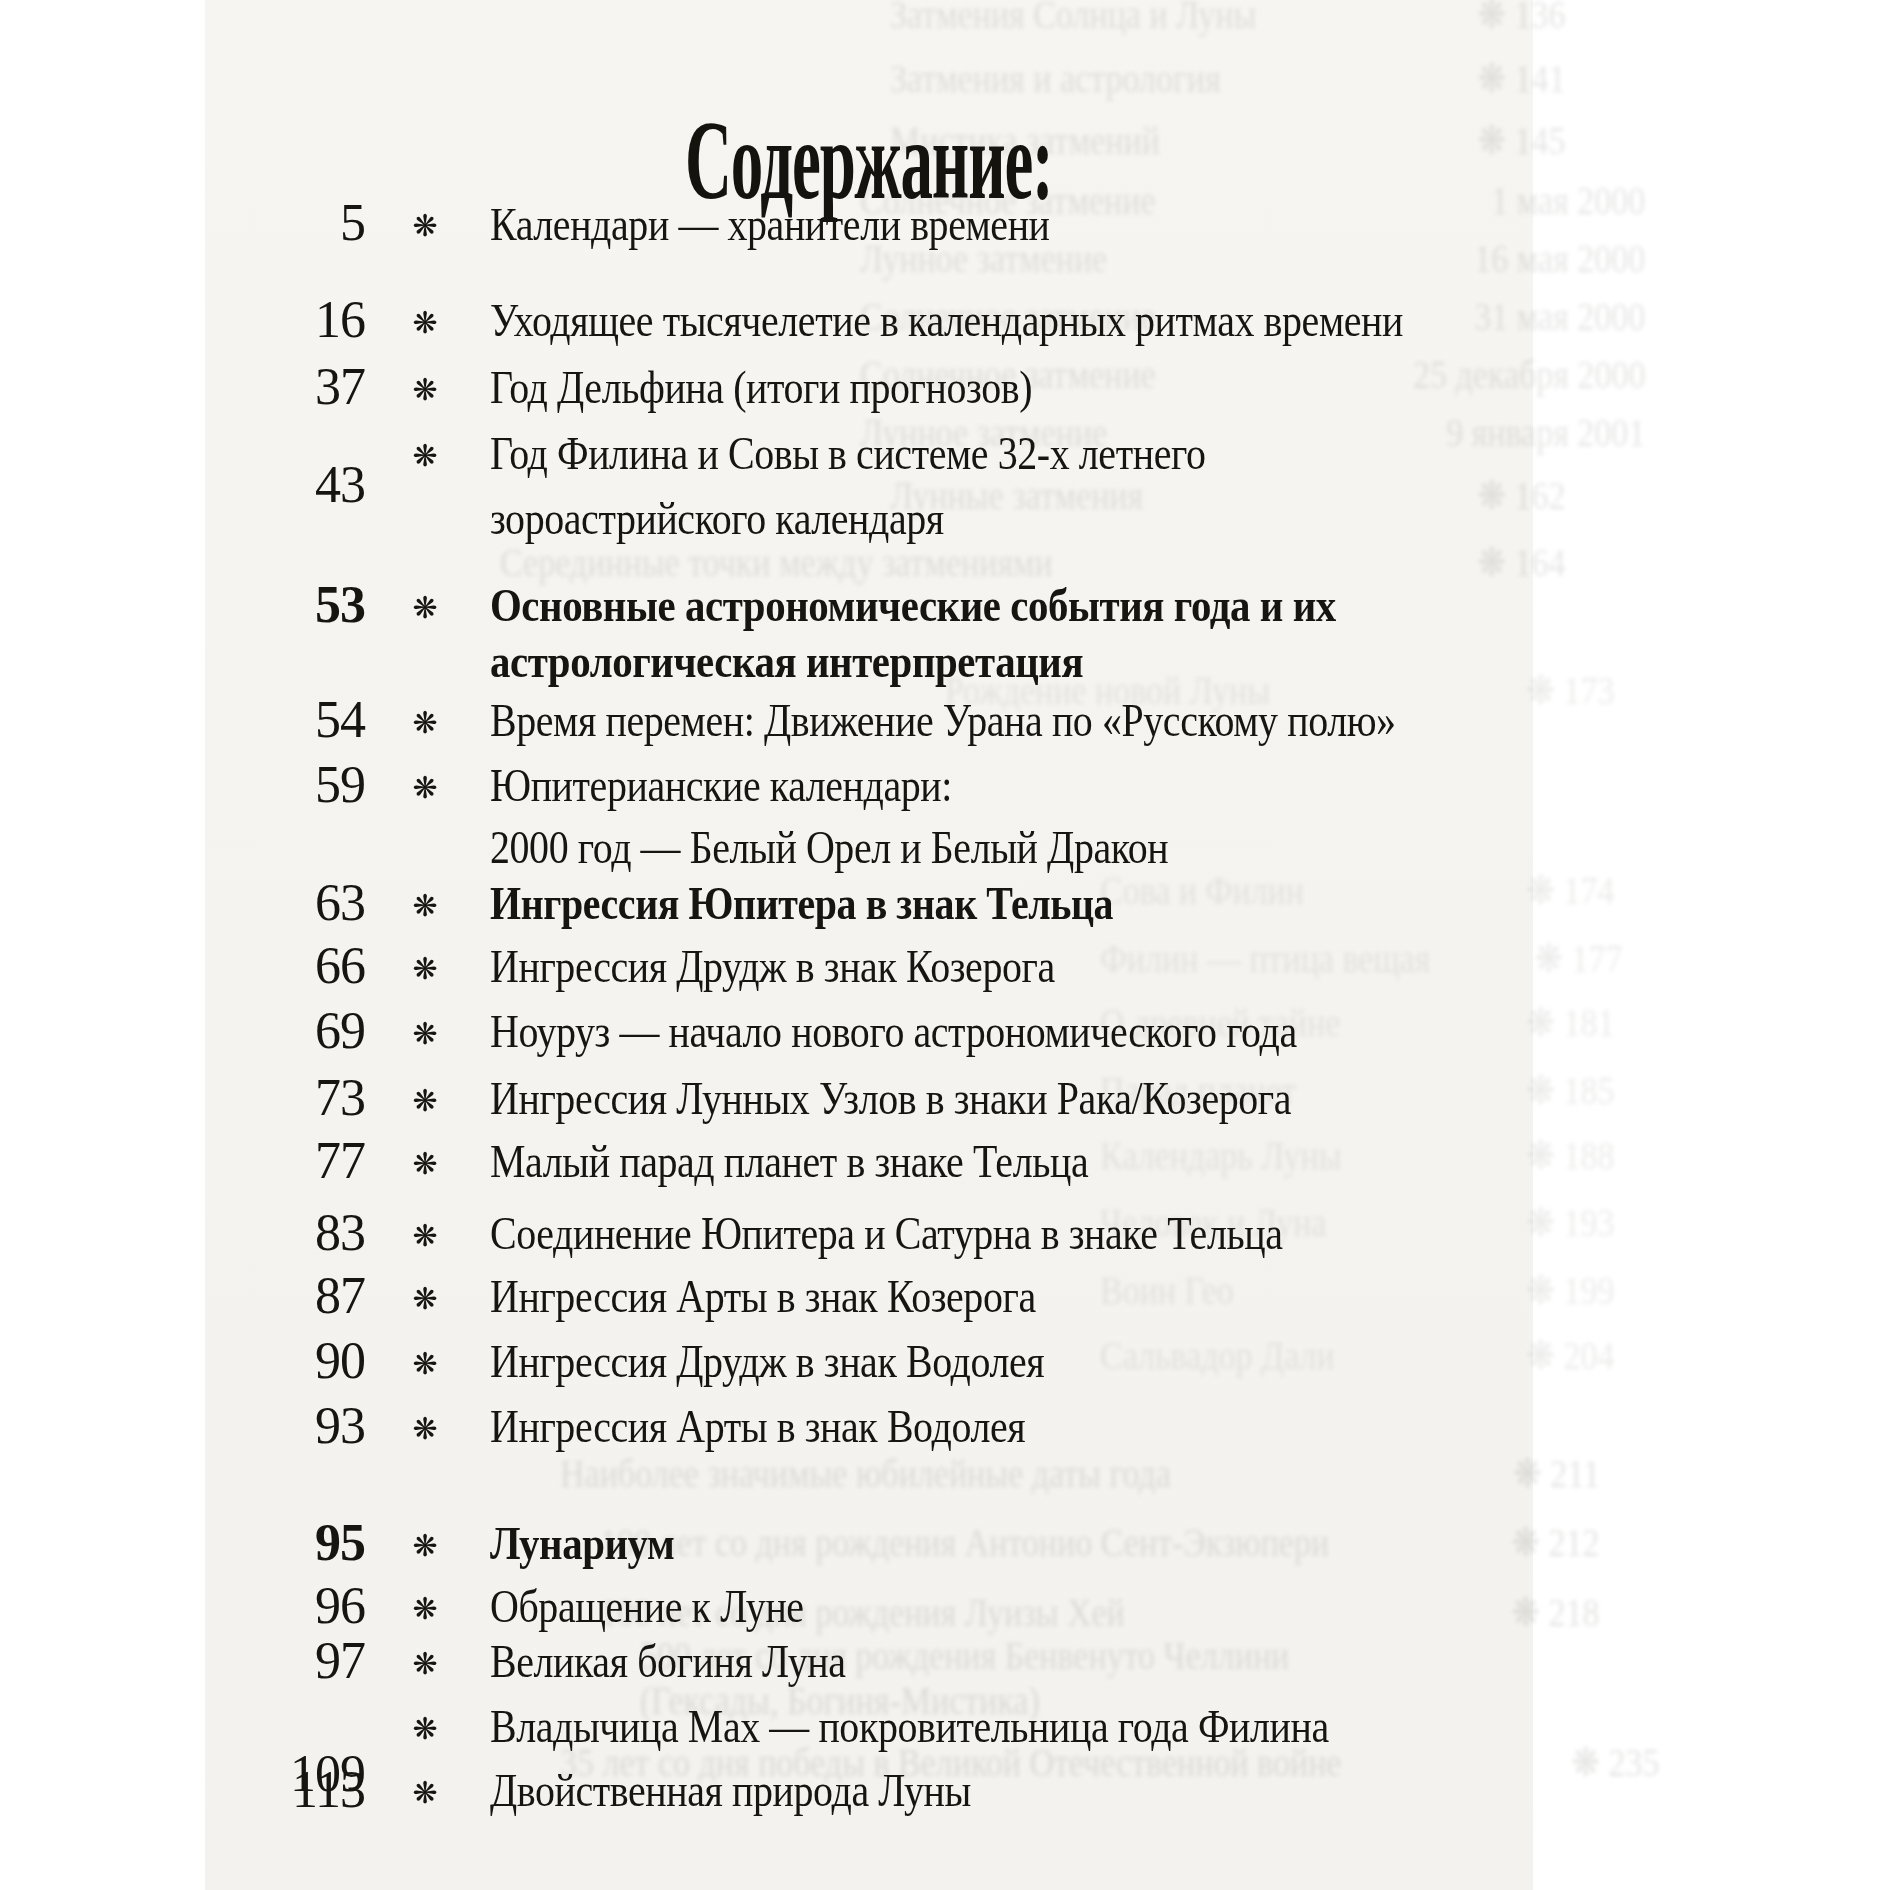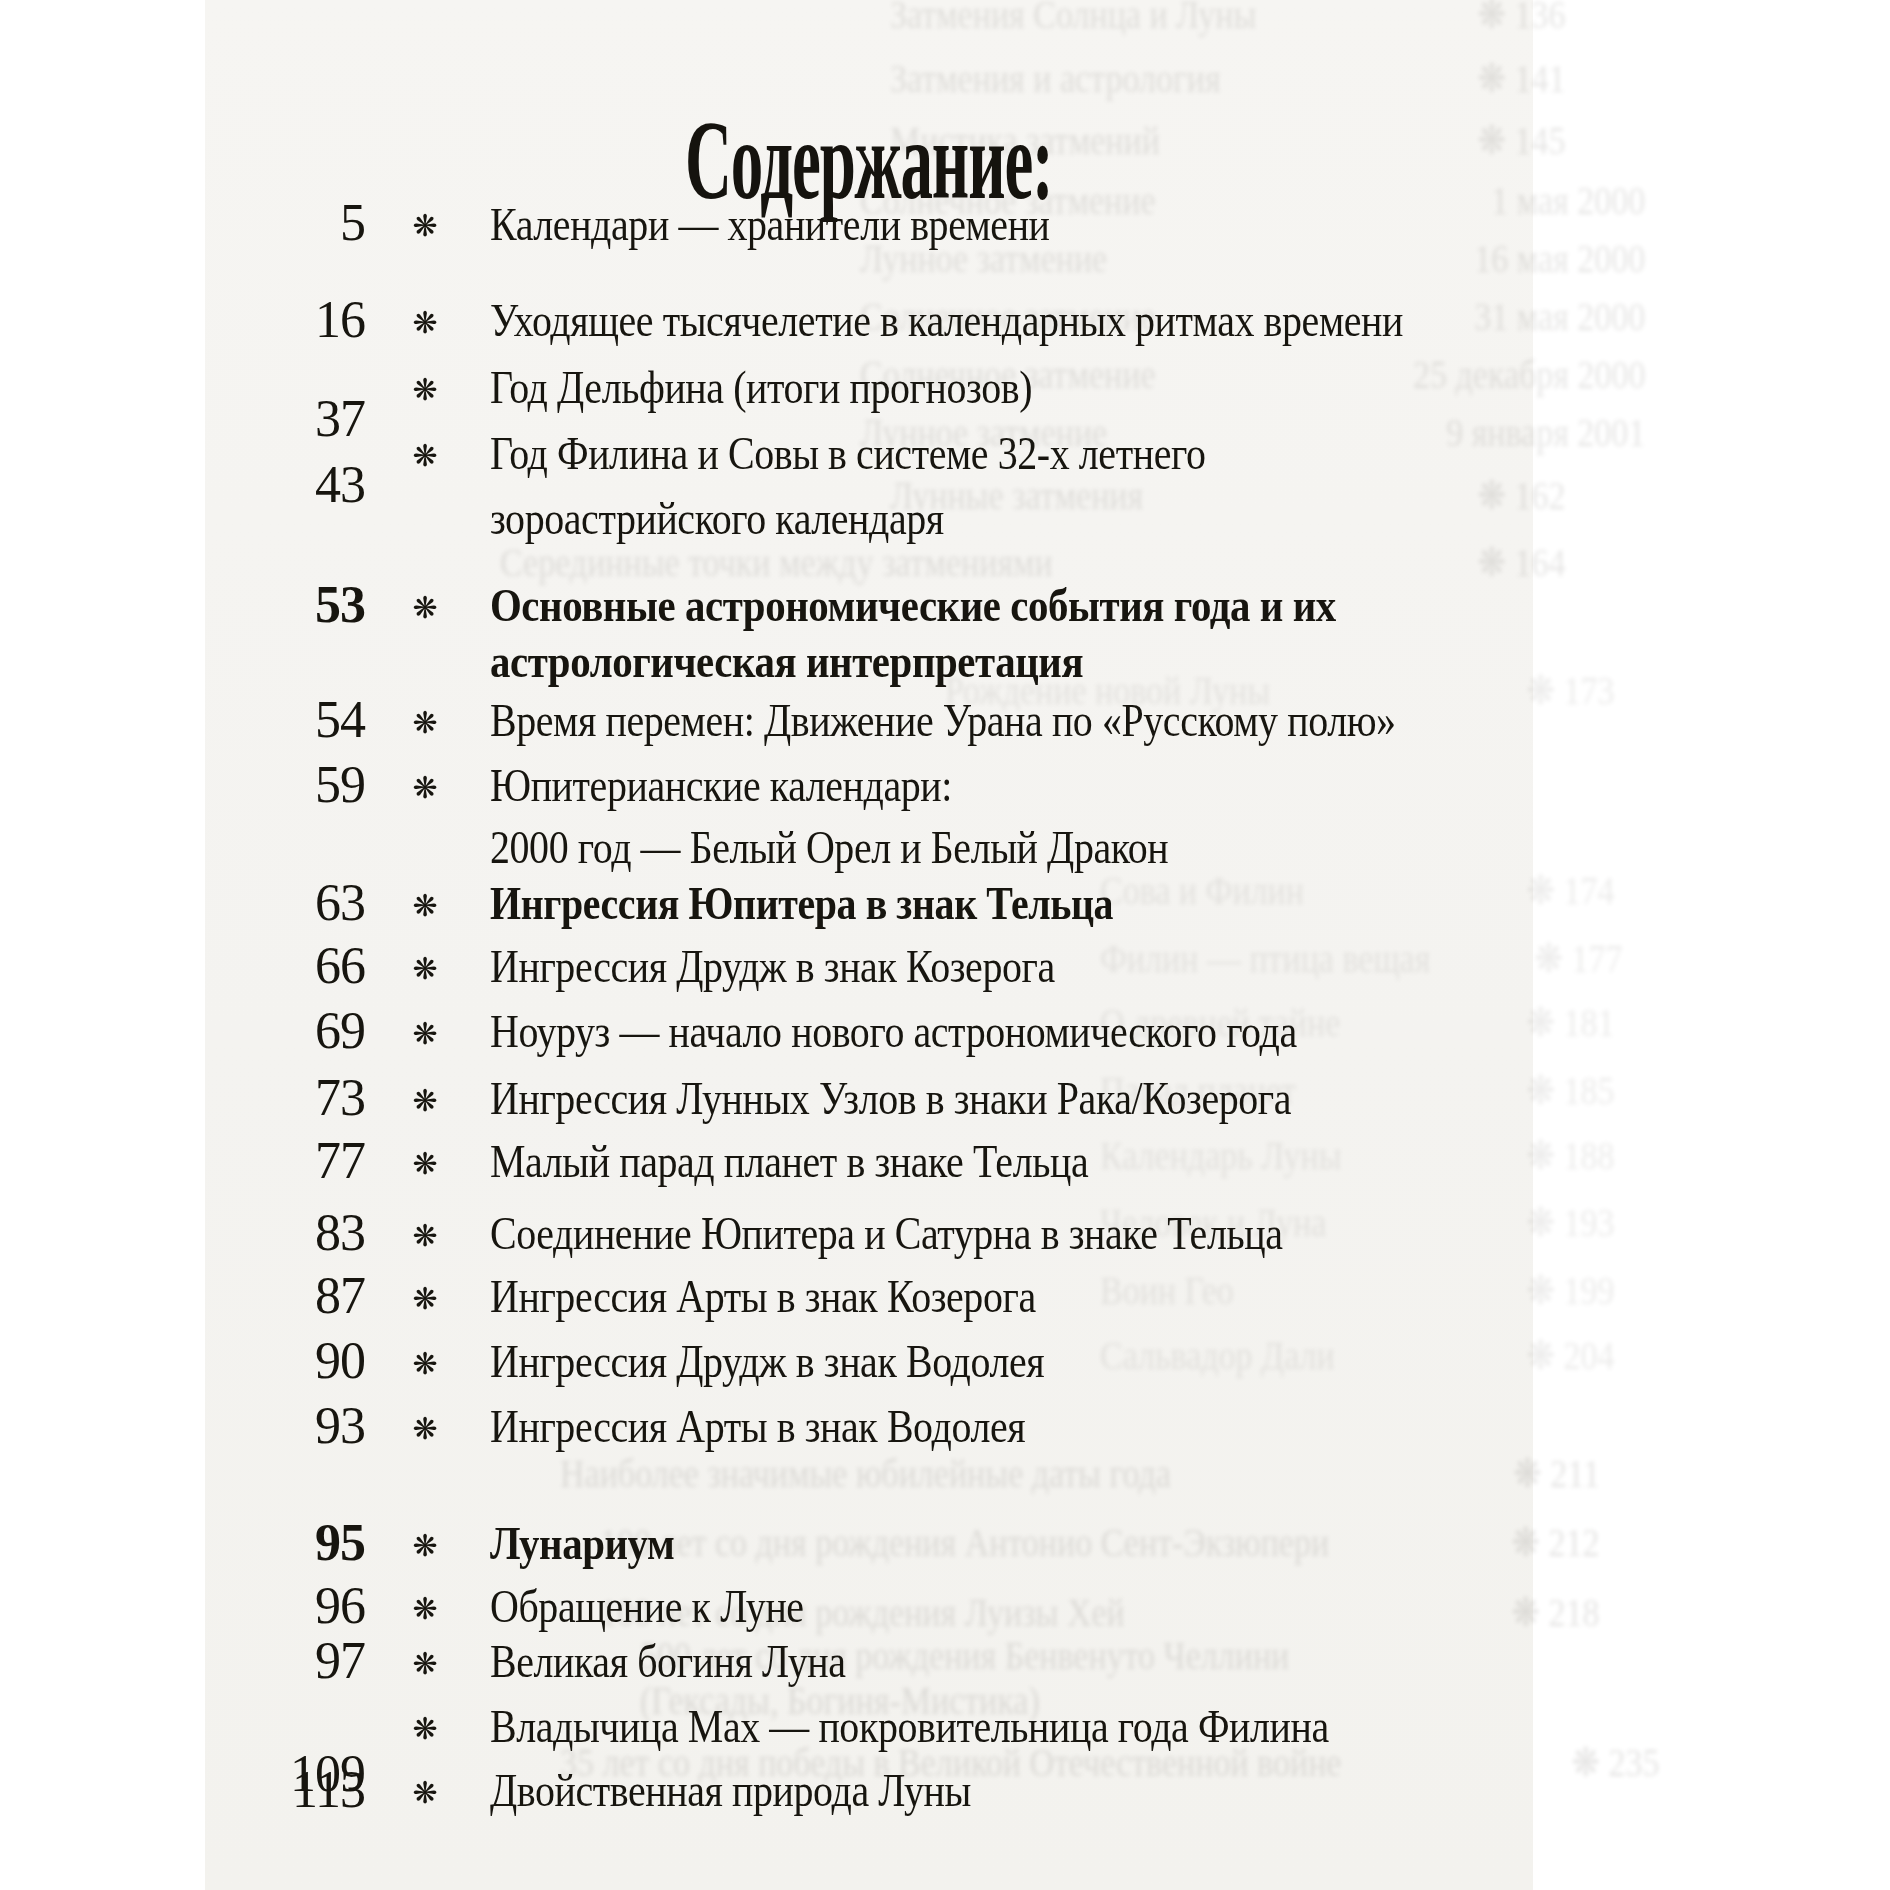--- a/index.html
+++ b/index.html
@@ -142,21 +142,21 @@
         </div>
       </div>
     <h1 class="title"><span class="tspan">Содержание:</span></h1>
     <div id="toc-layer">
         <div class="num" style="top: 225px;">5</div>
         <div class="star" style="top: 225px;">❋</div>
         <div class="txt" style="top: 226px;"><span class="cond">Календари — хранители времени</span></div>
         <div class="num" style="top: 322px;">16</div>
         <div class="star" style="top: 322px;">❋</div>
         <div class="txt" style="top: 322px;"><span class="cond">Уходящее тысячелетие в календарных ритмах времени</span></div>
-        <div class="num" style="top: 389px; margin-top: 32px;">37</div>
+        <div class="num" style="top: 389px;">37</div>
         <div class="star" style="top: 389px;">❋</div>
         <div class="txt" style="top: 389px;"><span class="cond">Год Дельфина (итоги прогнозов)</span></div>
         <div class="num" style="top: 455px; margin-top: 32px;">43</div>
         <div class="star" style="top: 455px;">❋</div>
         <div class="txt" style="top: 455px;"><span class="cond">Год Филина и Совы в системе 32-х летнего</span></div>
         <div class="txt" style="top: 520px;"><span class="cond">зороастрийского календаря</span></div>
         <div class="num bold" style="top: 607px;">53</div>
         <div class="star" style="top: 607px;">❋</div>
         <div class="txt bold" style="top: 607px;"><span class="cond">Основные астрономические события года и их</span></div>
         <div class="txt bold" style="top: 663px;"><span class="cond">астрологическая интерпретация</span></div>

